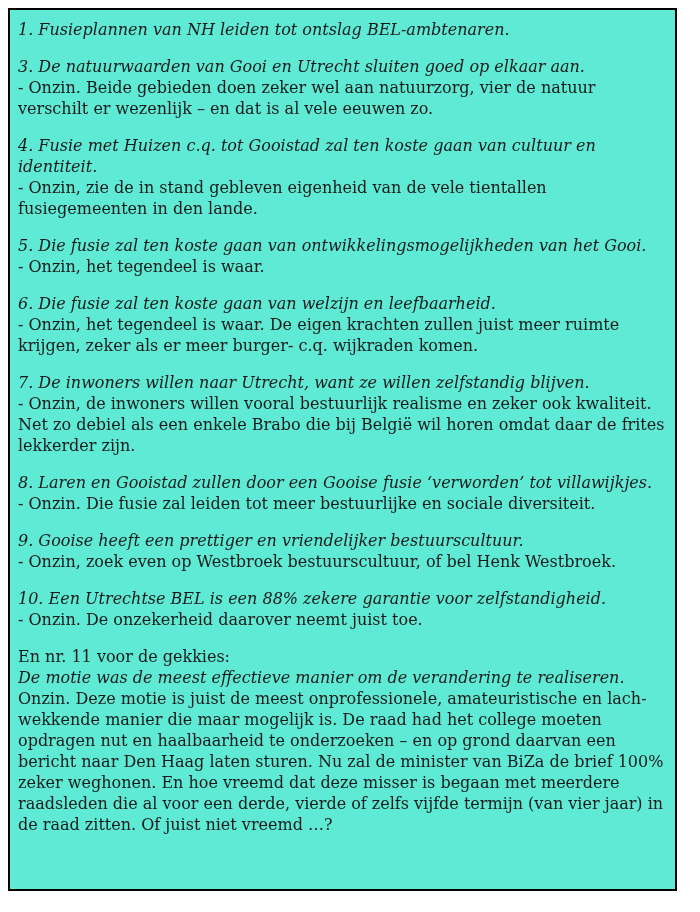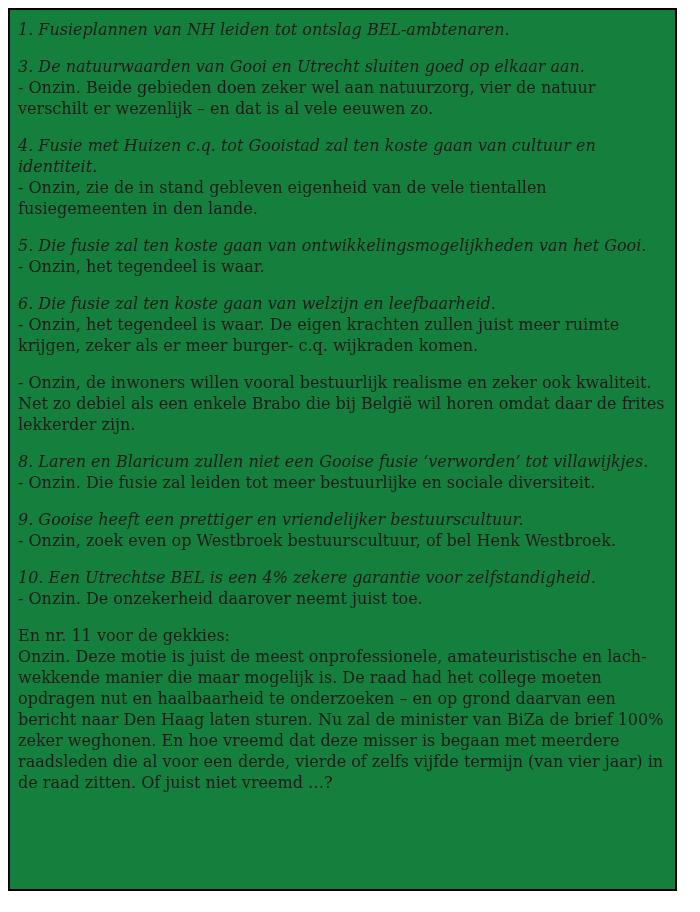--- a/index.html
+++ b/index.html
@@ -14,21 +14,21 @@
     font-family: "DejaVu Serif", "Liberation Serif", serif;
     color: #1b1b1b;
   }
   .page-border {
     position: absolute;
     left: 8px;
     top: 8px;
     width: 669px;
     height: 883px;
     border: 2px solid #000000;
-    background: #15803d;
+    background: #5eead4;
     box-sizing: border-box;
     padding: 9px 8px 8px 8px;
     overflow: hidden;
   }
   .item {
     margin: 0 0 16px 0;
   }
   .item:last-child {
     margin-bottom: 0;
   }
@@ -68,36 +68,38 @@
     <p class="stmt"><span>5.</span> <span>Die fusie zal ten koste gaan van ontwikkelingsmogelijkheden van het Gooi.</span></p>
     <p>- Onzin, het tegendeel is waar.</p>
   </div>
 
   <div class="item">
     <p class="stmt"><span>6.</span> <span>Die fusie zal ten koste gaan van welzijn en leefbaarheid.</span></p>
     <p>- Onzin, het tegendeel is waar. De eigen krachten zullen juist  meer ruimte krijgen, zeker als er meer burger- c.q. wijkraden komen.</p>
   </div>
 
   <div class="item">
+    <p class="stmt"><span>7.</span> <span>De inwoners willen naar Utrecht, want ze willen zelfstandig blijven.</span></p>
     <p>- Onzin, de inwoners willen vooral bestuurlijk realisme en zeker ook kwaliteit. Net zo debiel als een enkele Brabo die bij België wil horen omdat daar de frites lekkerder zijn.</p>
   </div>
 
   <div class="item">
-    <p class="stmt"><span>8.</span> <span>Laren en Blaricum zullen niet een Gooise fusie ‘verworden’ tot villawijkjes.</span></p>
+    <p class="stmt"><span>8.</span> <span>Laren en Gooistad zullen door een Gooise fusie ‘verworden’ tot villawijkjes.</span></p>
     <p>- Onzin. Die fusie zal leiden tot meer bestuurlijke en sociale diversiteit.</p>
   </div>
 
   <div class="item">
     <p class="stmt"><span>9.</span> <span>Gooise heeft een prettiger en vriendelijker bestuurscultuur.</span></p>
     <p>- Onzin, zoek even op Westbroek bestuurscultuur, of bel Henk Westbroek.</p>
   </div>
 
   <div class="item">
-    <p class="stmt"><span>10.</span> <span>Een Utrechtse BEL is een 4% zekere garantie voor zelfstandigheid.</span></p>
+    <p class="stmt"><span>10.</span> <span>Een Utrechtse BEL is een 88% zekere garantie voor zelfstandigheid.</span></p>
     <p>- Onzin. De onzekerheid daarover neemt juist toe.</p>
   </div>
 
   <div class="item">
     <p>En nr. 11 voor de gekkies:</p>
+    <p class="stmt">De motie was de meest effectieve manier om de verandering te realiseren.</p>
     <p>Onzin. Deze motie is juist de meest onprofessionele, amateuristische en lach-wekkende manier die maar mogelijk is. De raad had het college moeten opdragen nut en haalbaarheid te onderzoeken – en op grond daarvan een bericht naar Den Haag laten sturen. Nu zal de minister van BiZa de brief 100% zeker weghonen. En hoe vreemd dat deze misser is begaan met meerdere raadsleden die al voor een derde, vierde of zelfs vijfde termijn (van vier jaar) in de raad zitten. Of juist niet vreemd …?</p>
   </div>
 
 </div>
 
 </body></html>

